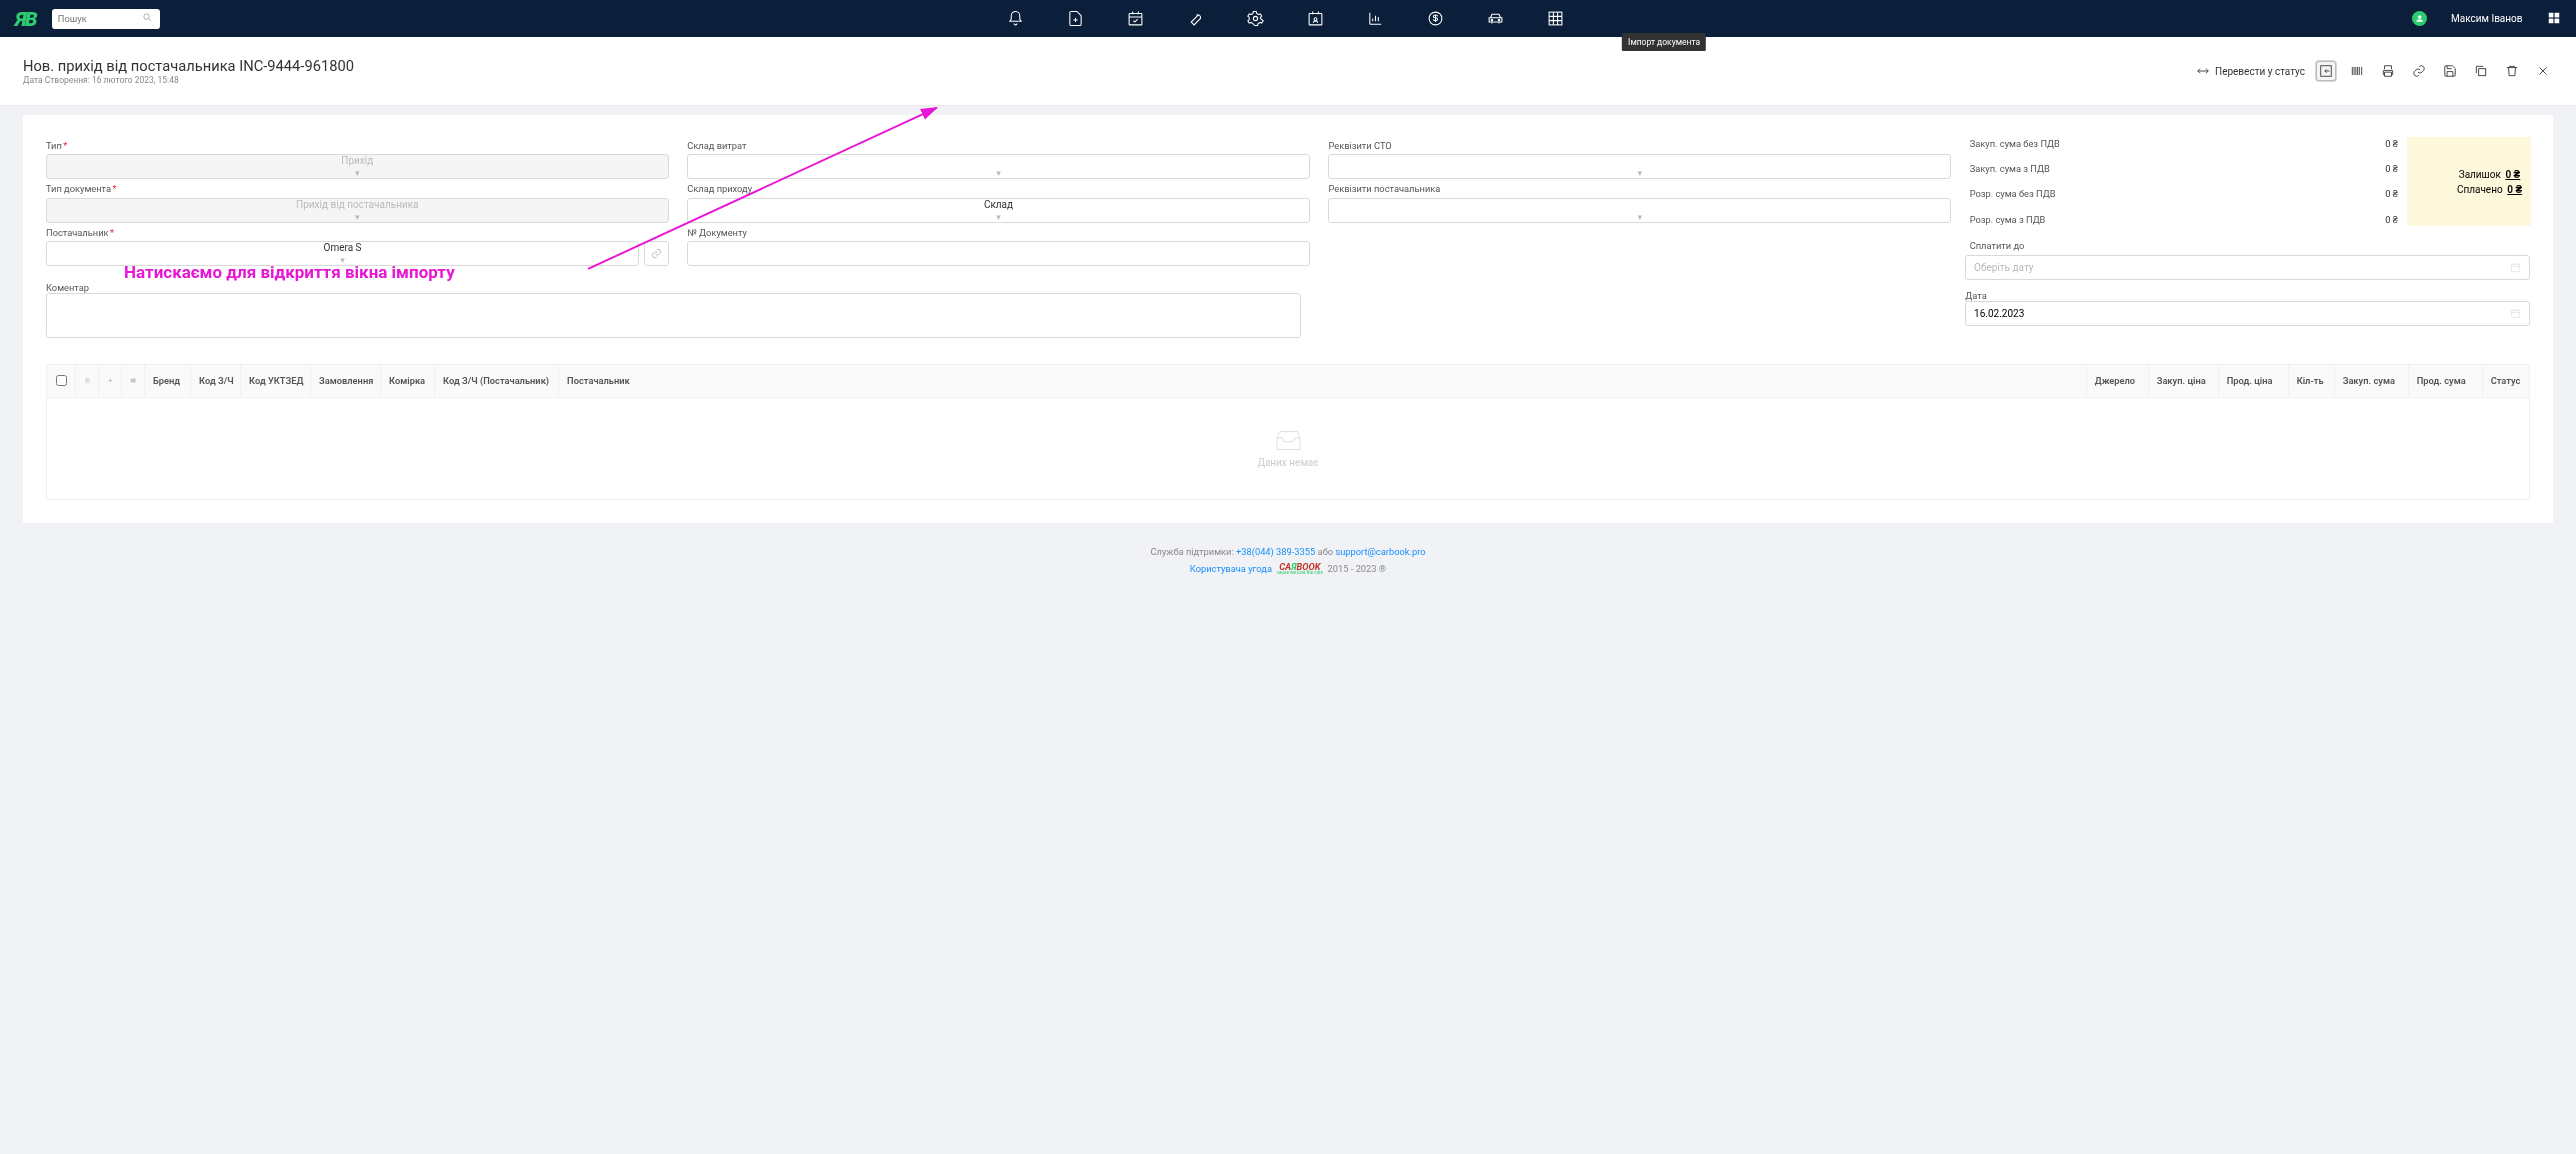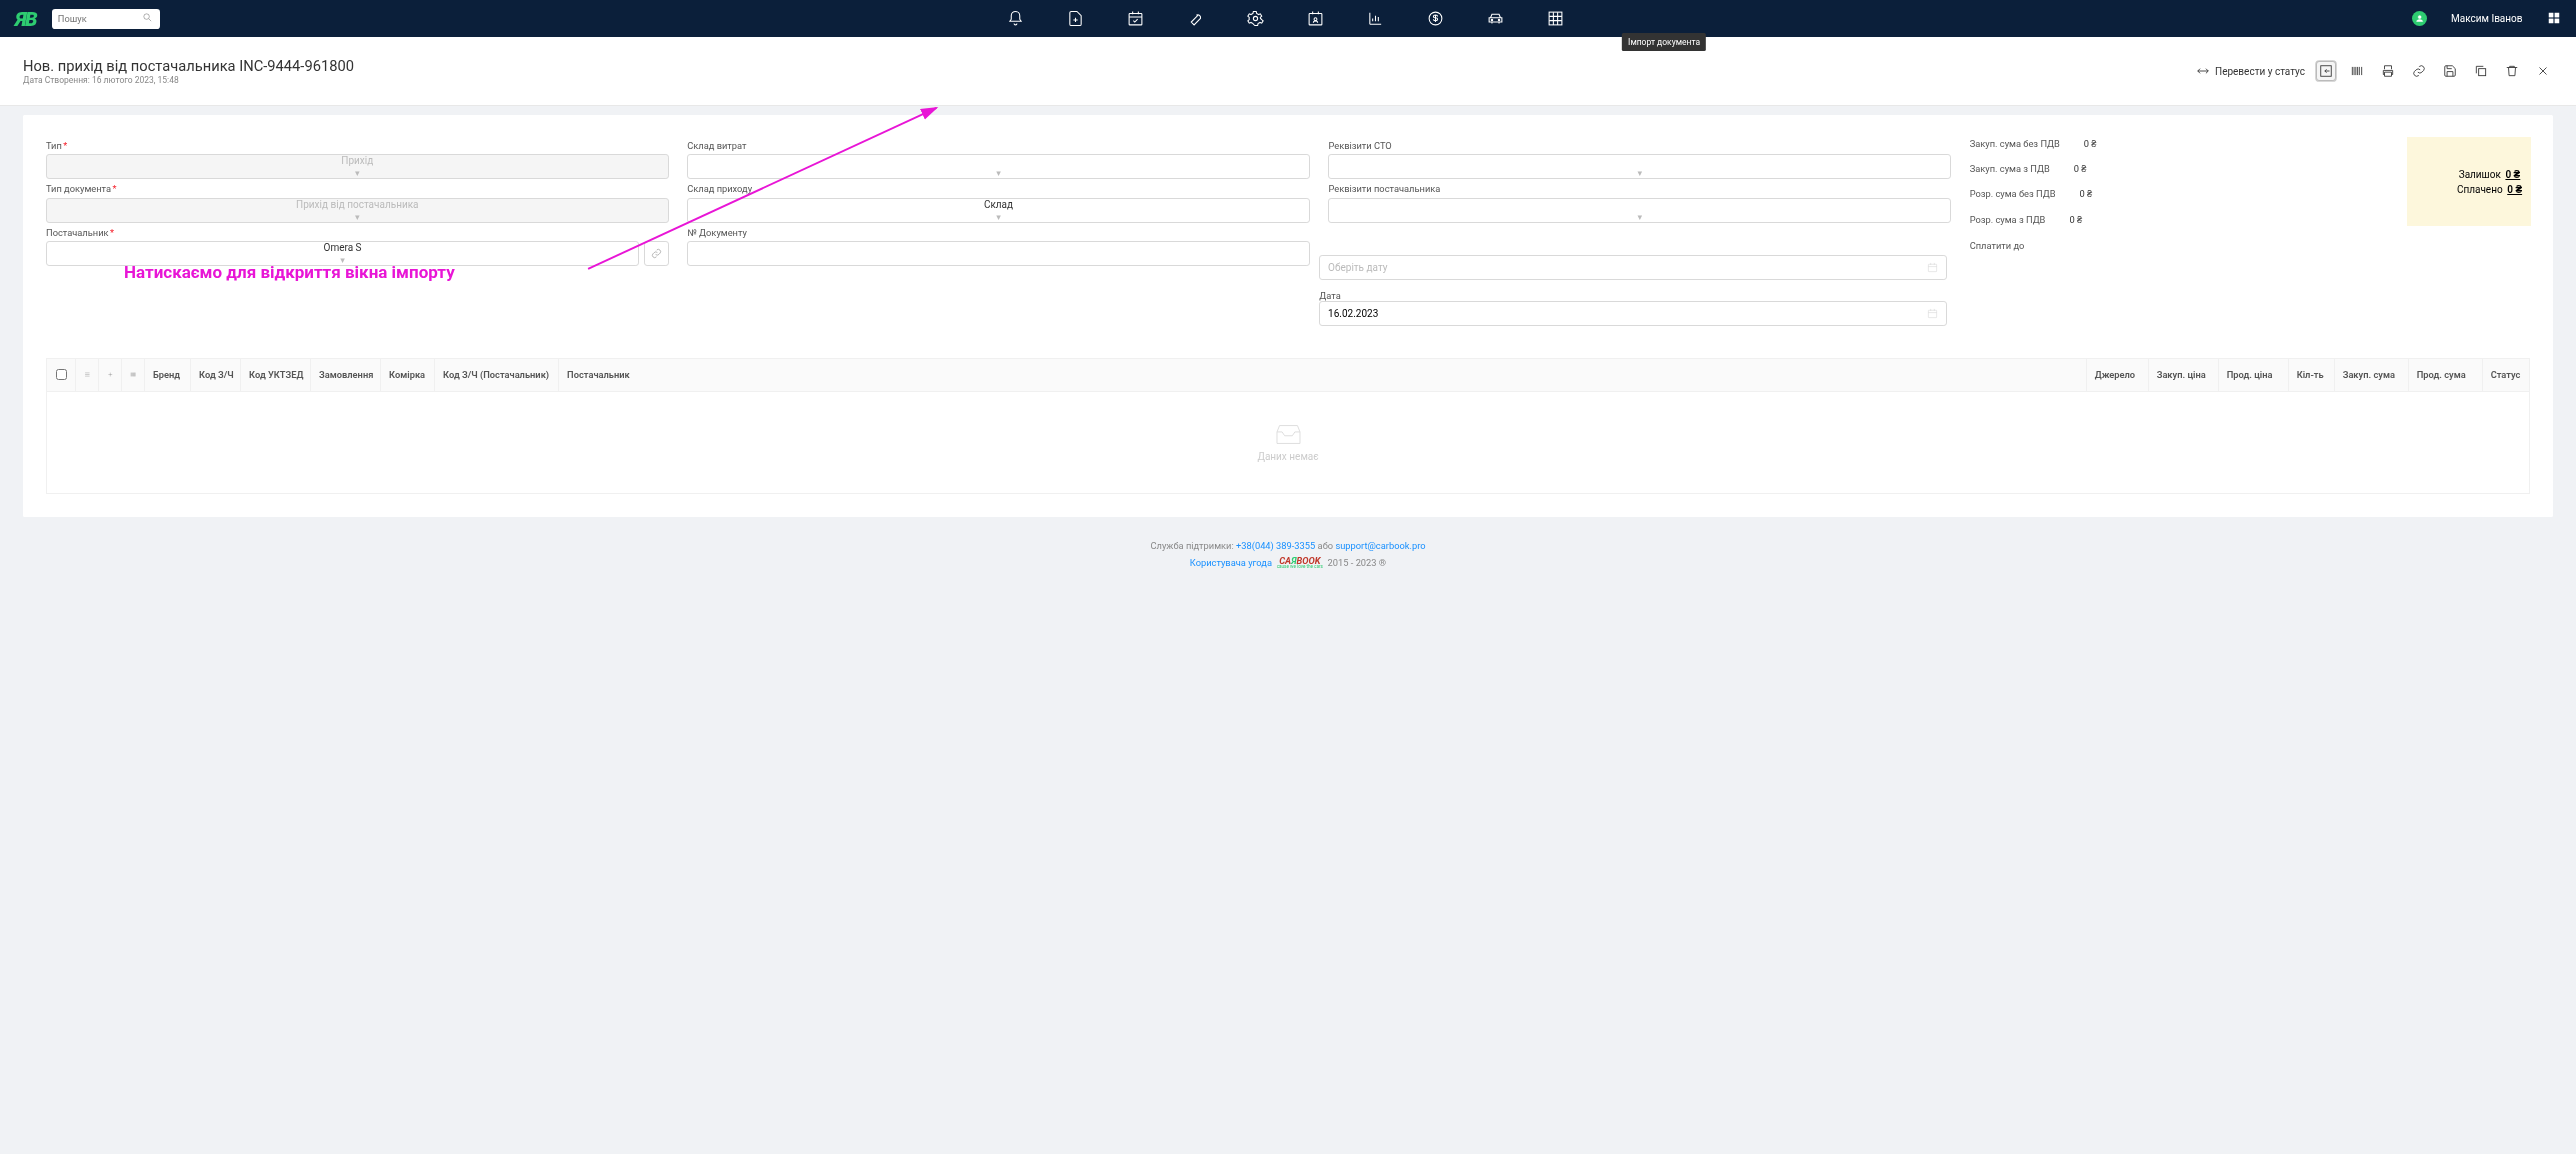--- a/index.html
+++ b/index.html
@@ -91,21 +91,21 @@
   flex-direction: column;
 }
 .form-select.disabled { background: #f5f5f5; color: #bbb; }
 .form-select .caret { color: #bbb; font-size: 7.7px; }
 .with-link { display: flex; gap: 4.6px; }
 .with-link .form-select { flex: 1; }
 .link-btn { width: 25px; height: 25px; border: 0.8px solid #d9d9d9; border-radius: 3.1px; display:flex; align-items:center; justify-content:center; cursor:pointer; }
 .link-btn svg { width: 11px; height: 11px; stroke: #666; fill:none; }
 
 .sums-block { font-size: 9.3px; color: #555; }
-.sum-row { display: flex; margin-bottom: 11px; gap: 24px; }
+.sum-row { display: flex; justify-content: space-between; margin-bottom: 11px; }
 .sum-row .val { color: #333; }
 
 .yellow-panel {
   position: absolute;
   top: 22px;
   right: 22px;
   width: 124px;
   height: 89px;
   background: #fdf7dc;
   display: flex;
@@ -398,20 +398,24 @@
           </div>
         <div class="sum-row">
             <span>Розр. сума з ПДВ</span>
             <span class="val">0 ₴</span>
           </div>
         <div class="form-label">Сплатити до</div>
       </div>
     </div>
 
     <div class="below-row">
+      <div class="comment-area">
+        <div class="form-label">Коментар</div>
+        <textarea style=""></textarea>
+      </div>
       <div class="dummy-col"></div>
       <div class="date-col">
         <div class="date-input light" style="margin-top:-25px;">
           <span>Оберіть дату</span>
           <svg width="11" height="11" viewBox="0 0 24 24">
               <rect x="3" y="5" width="18" height="16" rx="1" stroke="#ccc" fill="none"></rect>
               <path d="M8 2v4M16 2v4M3 10h18" stroke="#ccc"></path>
             </svg>
         </div>
         <div class="form-label">Дата</div>

